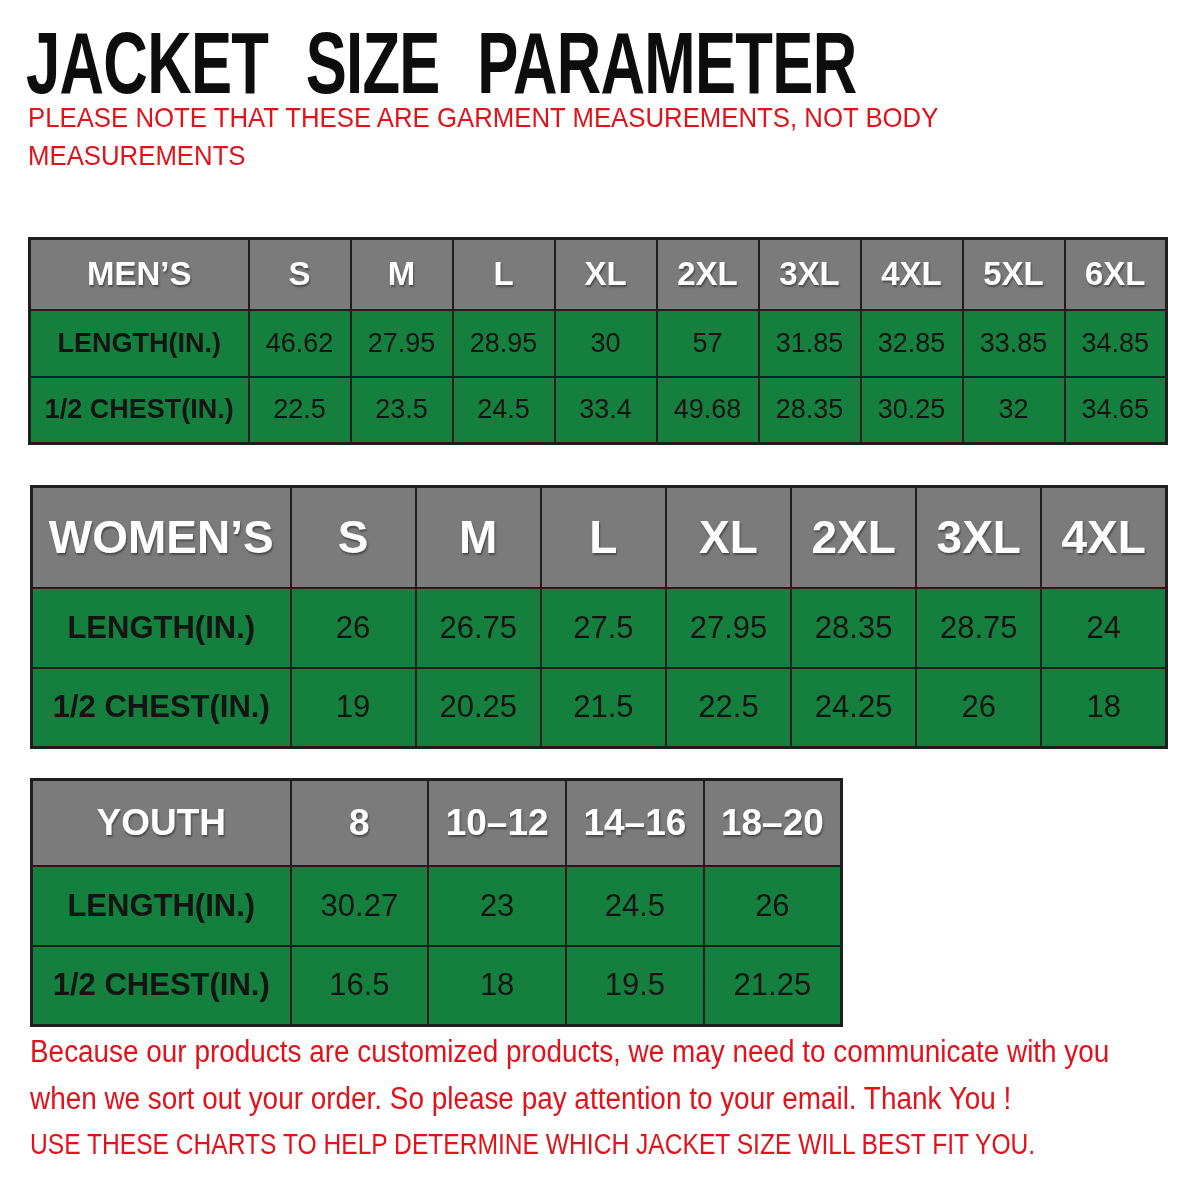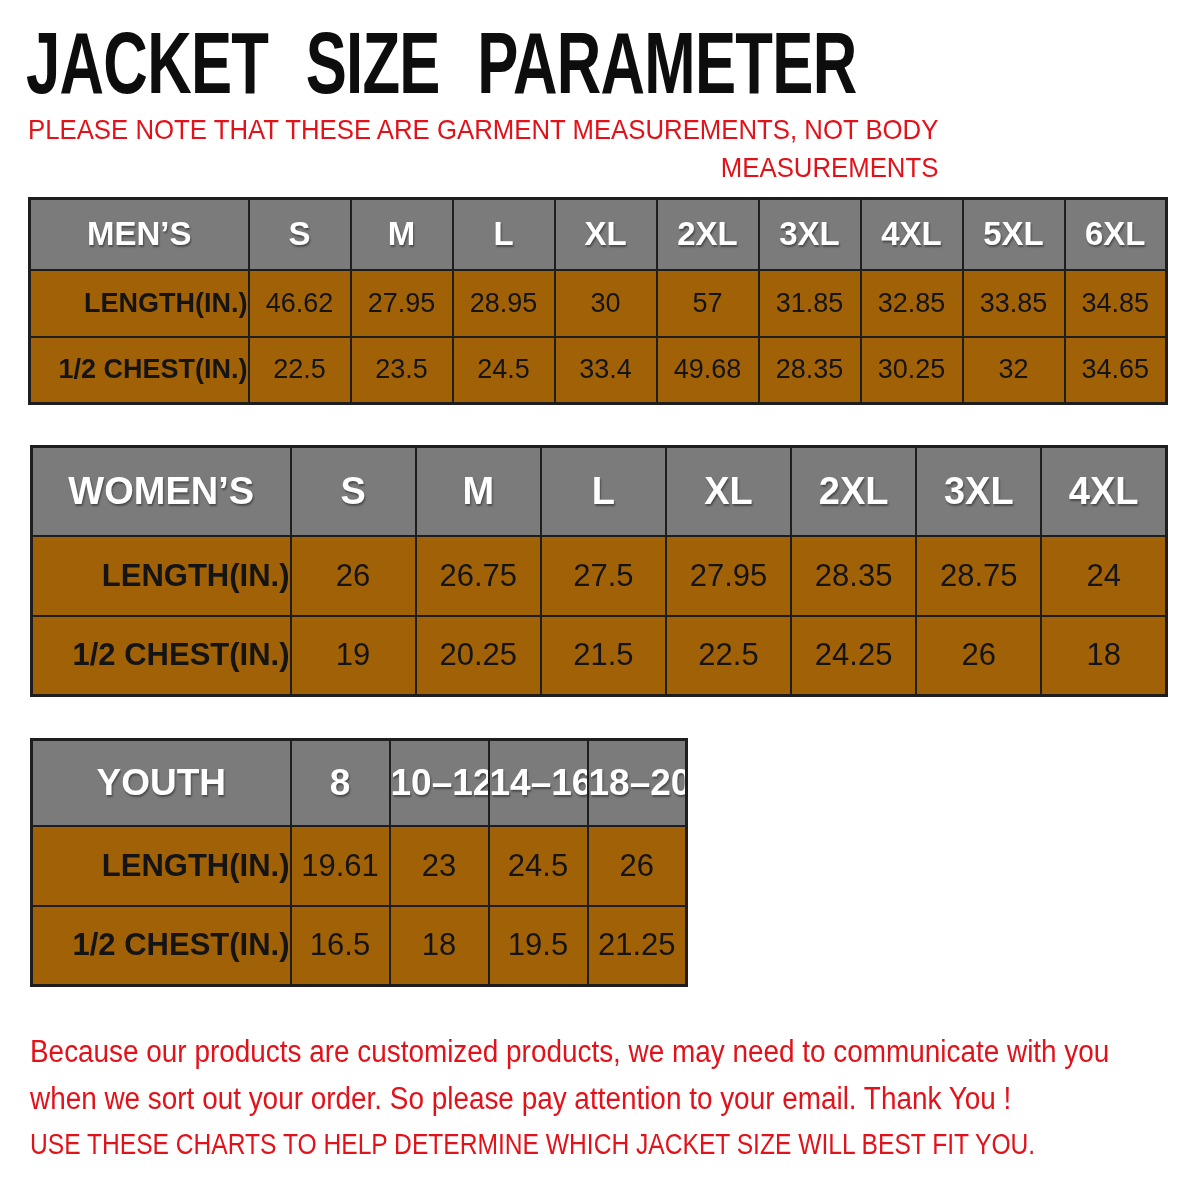--- a/index.html
+++ b/index.html
@@ -8,57 +8,57 @@
 
   
   .title-wrap { position:absolute; left:26px; top:12px; }
   .page-title {
     font-size:88px; font-weight:bold; color:#0d0d0d;
     white-space:nowrap; letter-spacing:-1px; word-spacing:30px;
     transform:scaleX(0.70); transform-origin:left top;
   }
 
   
-  .note-wrap { position:absolute; left:28px; top:111px;text-align:right; }
+  .note-wrap { position:absolute; left:28px; top:99px; }
   .note-line {
     color:var(--red); font-size:28px; line-height:38px; font-weight:normal;
     white-space:nowrap; transform:scaleX(0.92); transform-origin:left top;
   }
 
   
   .table-host { position:absolute; }
   #host-mens   { left:28px;  top:197px; }
   #host-womens { left:30px;  top:445px; }
   #host-youth  { left:30px;  top:738px; }
 
-  table.size-table { border-collapse:collapse; table-layout:fixed; border:3px solid #1e1e1e; background:#a16207; }
+  table.size-table { border-collapse:collapse; table-layout:fixed; border:3px solid #1e1e1e; background:#15803d;margin-top:40px; }
   .size-table th, .size-table td {
     border:2px solid #1e1e1e; text-align:center; vertical-align:middle; padding:0;
     overflow:hidden; white-space:nowrap;
   }
   .size-table th {
     background:#7b7b7b; color:#ffffff; font-weight:bold;
     text-shadow:1px 2px 2px rgba(0,0,0,0.40);
   }
   .size-table td { color:#141414; }
-  .size-table td.row-label { font-weight:bold; letter-spacing:0px;text-align:right; }
+  .size-table td.row-label { font-weight:bold; letter-spacing:0px; }
 
   .tbl-mens   { width:1140px; }
   .tbl-mens   col.col-label { width:219px; }
   .tbl-mens   th { height:71px; font-size:33px; }
   .tbl-mens   td { height:67px; font-size:27px; }
   .tbl-mens   td.row-label { font-size:27px; }
 
   .tbl-womens { width:1138px; }
   .tbl-womens col.col-label { width:259px; }
-  .tbl-womens th { height:89px; font-size:38px; }
+  .tbl-womens th { height:101px; font-size:46px; }
   .tbl-womens td { height:80px; font-size:31px; }
   .tbl-womens td.row-label { font-size:31px; }
 
-  .tbl-youth  { width:658px; }
+  .tbl-youth  { width:813px; }
   .tbl-youth  col.col-label { width:259px; }
   .tbl-youth  th { height:86px; font-size:37px; }
   .tbl-youth  td { height:80px; font-size:31px; }
   .tbl-youth  td.row-label { font-size:31px; }
 
   
   .para-wrap { position:absolute; left:30px; top:1028px; }
   .para-line {
     color:var(--red); font-size:31px; line-height:47px; white-space:nowrap;
     transform:scaleX(0.90); transform-origin:left top;
@@ -201,21 +201,21 @@
           <th>YOUTH</th>
           <th>8</th>
           <th>10–12</th>
           <th>14–16</th>
           <th>18–20</th>
         </tr>
       </thead>
       <tbody>
         <tr>
           <td class="row-label">LENGTH(IN.)</td>
-          <td>19.61</td>
+          <td>30.27</td>
           <td>23</td>
           <td>24.5</td>
           <td>26</td>
         </tr>
         <tr>
           <td class="row-label">1/2 CHEST(IN.)</td>
           <td>16.5</td>
           <td>18</td>
           <td>19.5</td>
           <td>21.25</td>

